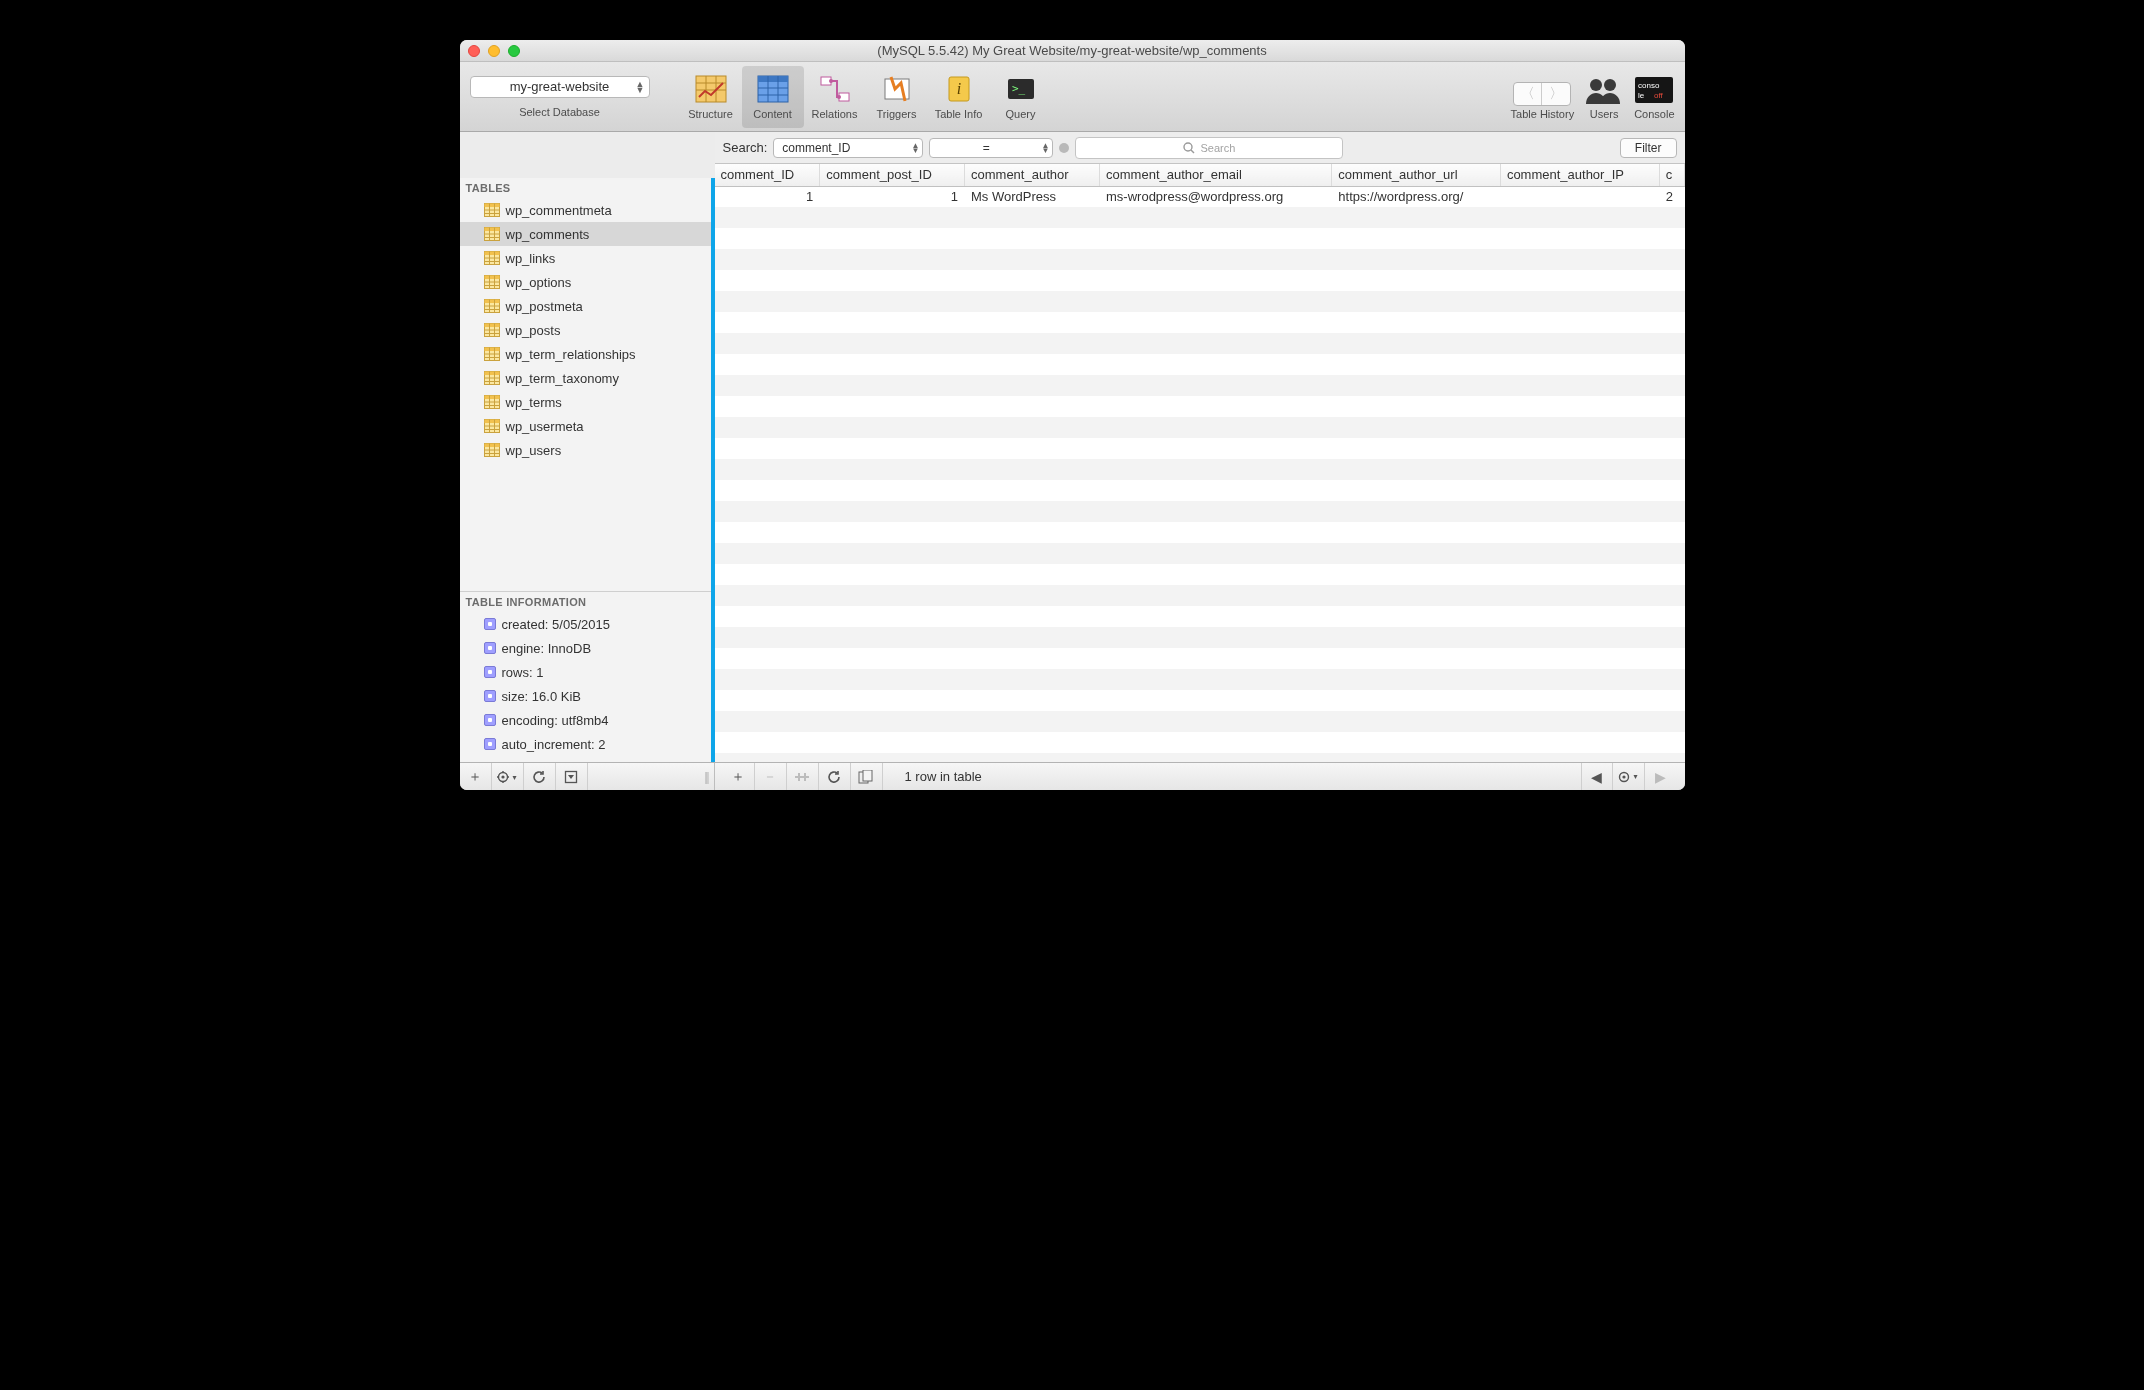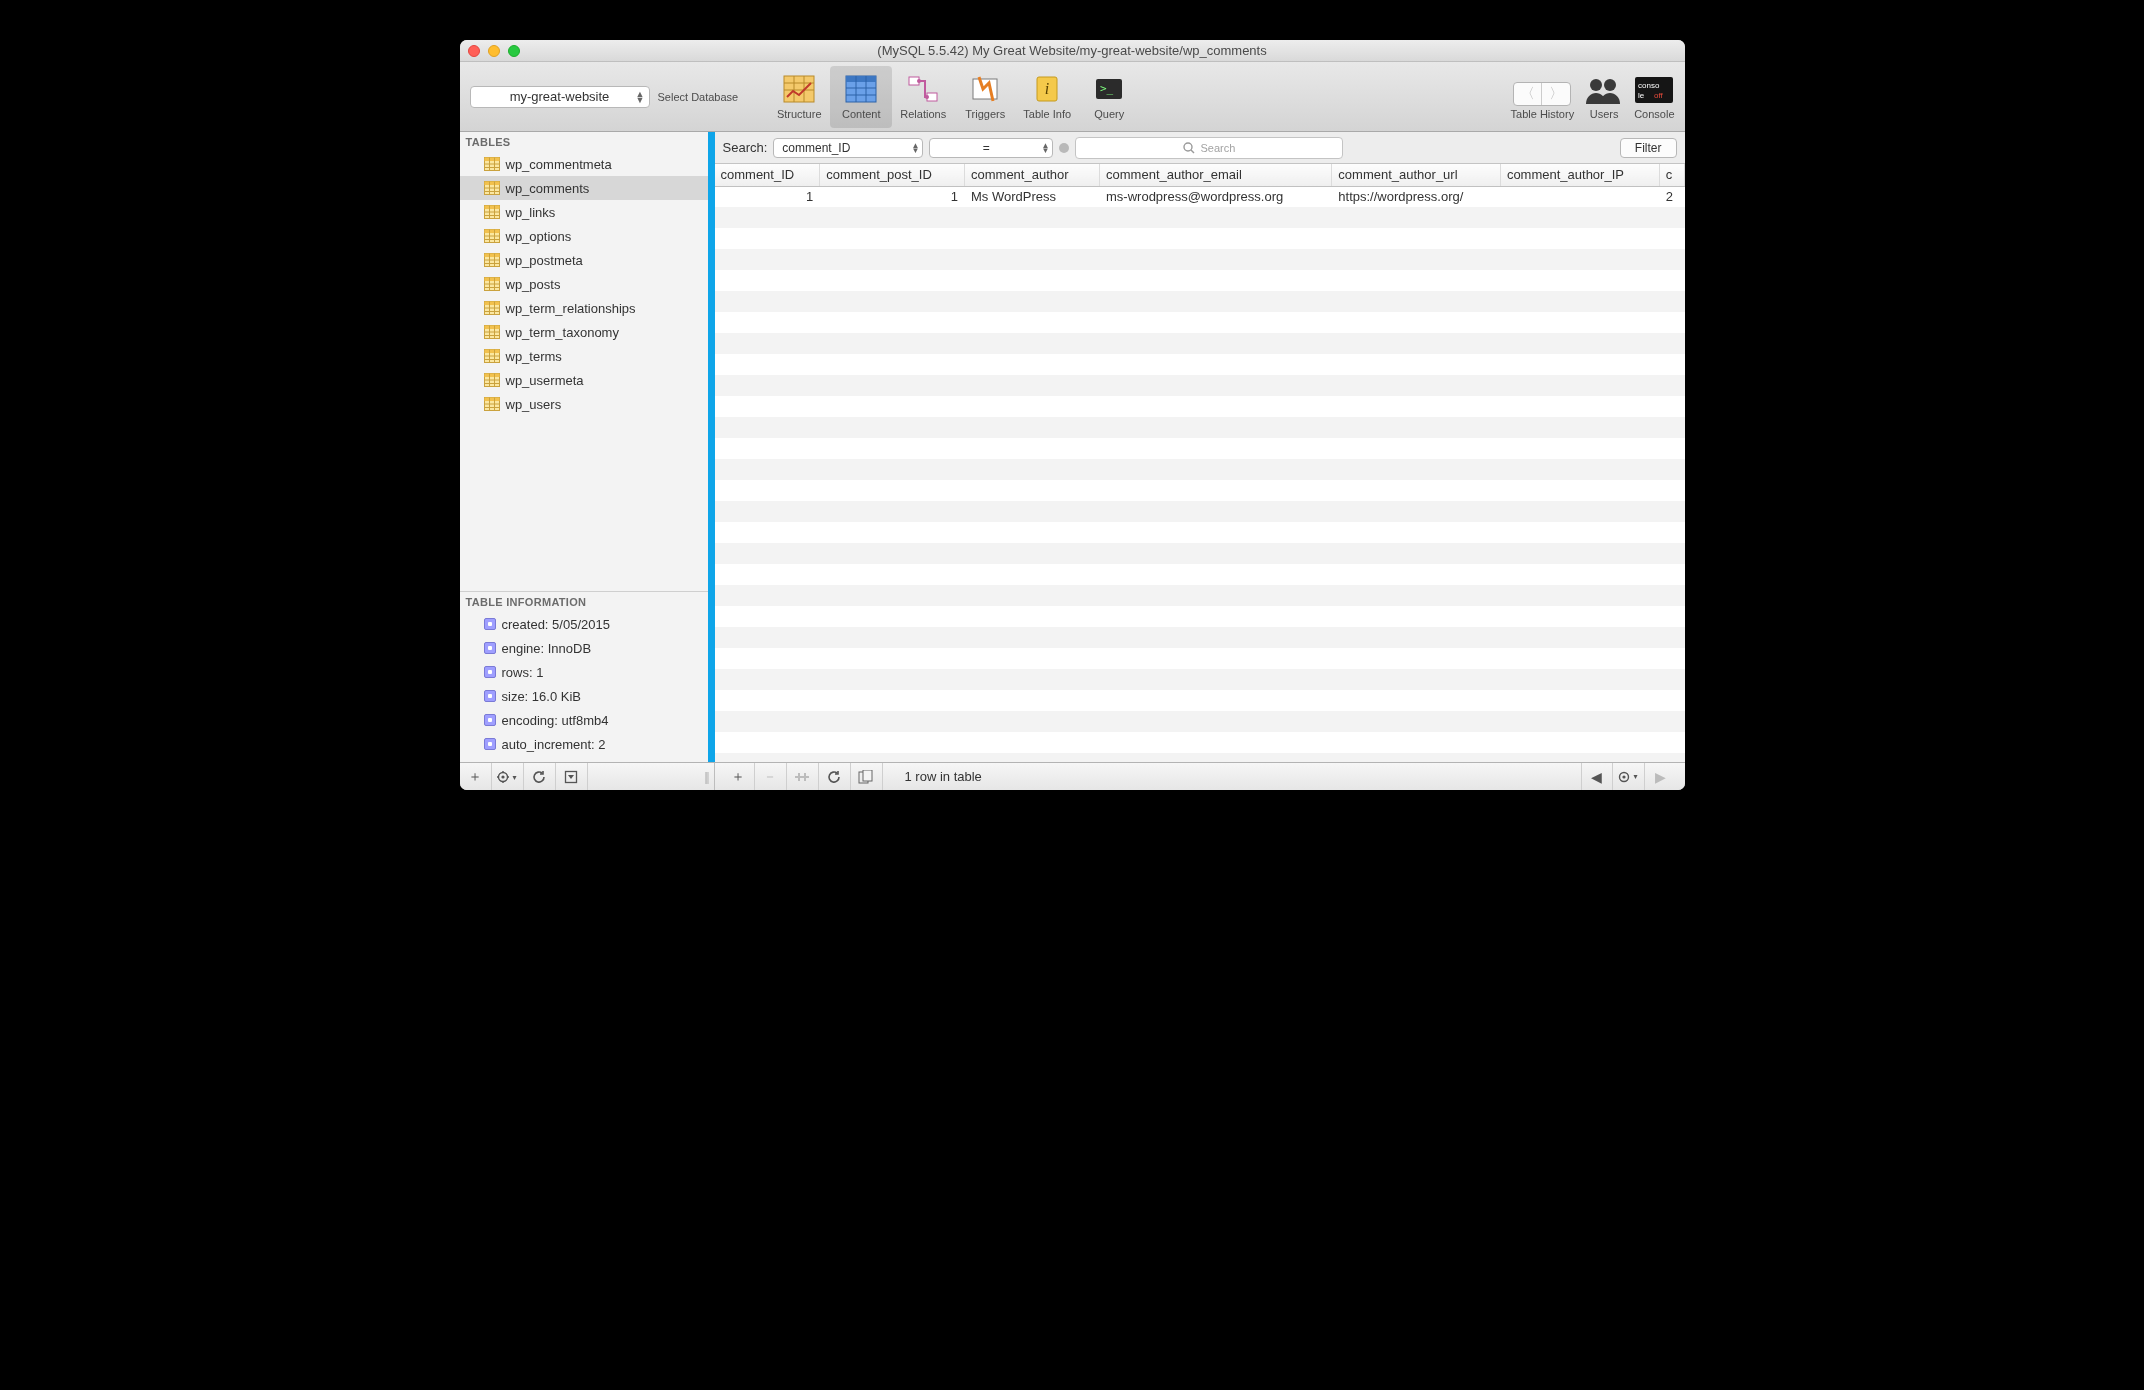--- a/index.html
+++ b/index.html
@@ -44,21 +44,21 @@
   
   .toolbar {
     height:70px;
     background:linear-gradient(#e8e8e8,#d4d4d4);
     border-bottom:1px solid #a9a9a9;
     display:flex;
     align-items:center;
     padding:0 10px;
     gap:8px;
   }
-  .db-select-wrap{display:flex;flex-direction:row;align-items:center;gap:8px;}
+  .db-select-wrap{display:flex;flex-direction:column;align-items:center;gap:8px;}
   .db-select{
     width:180px;height:22px;background:#fff;border:1px solid #b8b8b8;border-radius:4px;
     display:flex;align-items:center;justify-content:center;font-size:13px;position:relative;
   }
   .db-select .stepper{position:absolute;right:4px;font-size:9px;color:#666;line-height:6px;}
   .tb-label{font-size:11px;color:#4c4c4c;}
   .tb-group{display:flex;gap:0;}
   .tb-btn{
     display:flex;flex-direction:column;align-items:center;justify-content:center;
     width:62px;height:62px;gap:3px;border-radius:4px;
@@ -67,21 +67,21 @@
   .tb-btn .ico{width:32px;height:32px;display:flex;align-items:center;justify-content:center;}
   .spacer{flex:1;}
   .nav-arrows{display:flex;border:1px solid #b4b4b4;border-radius:4px;overflow:hidden;background:#fbfbfb;}
   .nav-arrows .arr{width:28px;height:22px;display:flex;align-items:center;justify-content:center;font-size:14px;color:#bbb;}
   .nav-arrows .arr:first-child{border-right:1px solid #ccc;}
   .right-tools{display:flex;gap:10px;align-items:flex-end;}
   .right-tool{display:flex;flex-direction:column;align-items:center;gap:2px;}
   .right-tool .ric{width:40px;height:32px;display:flex;align-items:center;}
   
   .body{flex:1;display:flex;min-height:0;}
-  .sidebar{width:255px;background:#f3f3f3;border-right:7px solid #0ea5e9;display:flex;flex-direction:column;}
+  .sidebar{width:255px;background:#f3f3f3;border-right:4px solid #0ea5e9;display:flex;flex-direction:column;margin-top:46px;}
   .side-header{font-size:11px;font-weight:600;color:#6c6c6c;padding:4px 6px;letter-spacing:.3px;}
   .tables-list{flex:1;overflow:auto;}
   .table-row{height:24px;display:flex;align-items:center;padding:0 6px 0 24px;gap:6px;font-size:13px;color:#333;}
   .table-row.sel{background:#d7d7d7;}
   .tico{width:16px;height:14px;}
   .table-info{border-top:1px solid #cfcfcf;padding-bottom:6px;}
   .ti-row{height:24px;display:flex;align-items:center;padding:0 6px 0 24px;gap:6px;font-size:13px;color:#333;}
   .bullet{width:12px;height:12px;background:#9f9fff;border:1px solid #7a7ad6;border-radius:2px;position:relative;}
   .bullet::after{content:"";position:absolute;left:3px;top:3px;width:4px;height:4px;background:#fff;border-radius:1px;}
 

